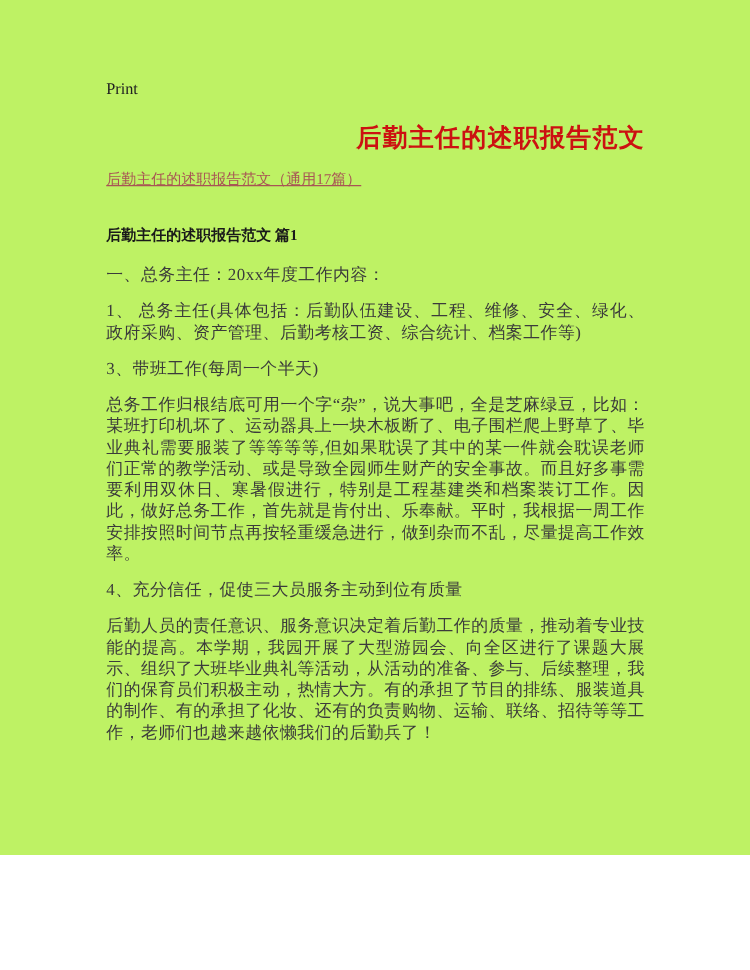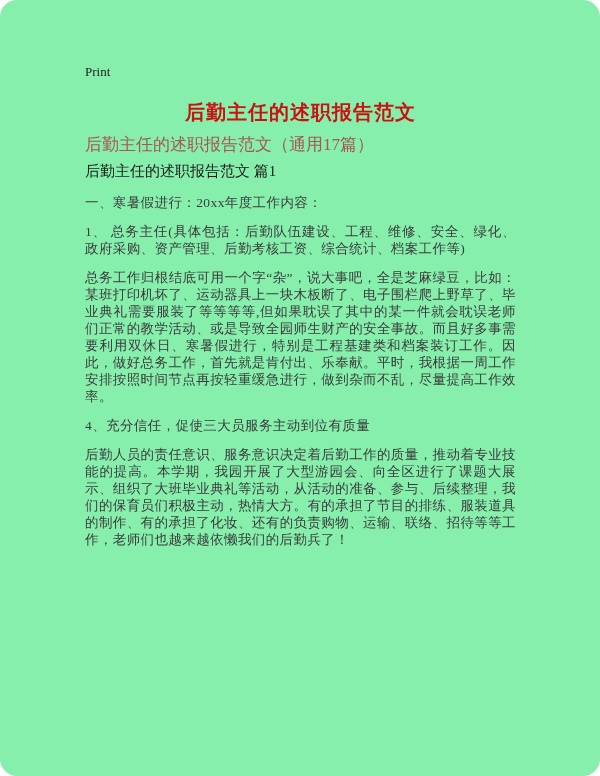--- a/index.html
+++ b/index.html
@@ -1,53 +1,53 @@
 <!DOCTYPE html>
 <html><head>
 <meta charset="utf-8">
 <style>
   * { margin: 0; padding: 0; box-sizing: border-box; }
   html, body { background: #ffffff; }
   .page {
     position: relative;
     width: 600px;
-    height: 776px;
-    background: #86efac;
+    height: 684px;
+    background: #bef264;
     overflow: hidden;
     font-family: "Liberation Serif", "DejaVu Serif", serif;
-    border-radius: 17px;
   }
   .content {
     padding: 62px 84px 0 85px;
   }
   .print-link {
     font-size: 13px;
     color: #222222;
     margin-bottom: 20px;
     display: inline-block;
     font-family: "Liberation Serif", "DejaVu Serif", serif;
   }
   .doc-title {
     font-size: 20px;
     font-weight: bold;
-    text-align: center;
+    text-align: right;
     color: #cc1111;
     letter-spacing: 1px;
     margin-bottom: 12px;
     line-height: 24px;
   }
   .doc-subtitle {
-    font-size: 17px;
+    font-size: 12px;
     color: #a85555;
-    margin-bottom: 10px;
+    margin-bottom: 28px;
     line-height: 17px;
+    text-decoration: underline;
   }
   .section-heading {
-    font-size: 15px;
-    font-weight: normal;
+    font-size: 12px;
+    font-weight: bold;
     color: #1a1a1a;
     margin-bottom: 14px;
     line-height: 17px;
   }
   .body-para {
     font-size: 13.5px;
     color: #3b3b3b;
     line-height: 17px;
     text-align: justify;
     letter-spacing: 0.4px;
@@ -61,20 +61,21 @@
   <div class="content">
 
     <span class="print-link">Print</span>
 
     <h1 class="doc-title">后勤主任的述职报告范文</h1>
 
     <div class="doc-subtitle">后勤主任的述职报告范文（通用17篇）</div>
 
     <h2 class="section-heading">后勤主任的述职报告范文 篇1</h2>
 
-    <p class="body-para">一、寒暑假进行：20xx年度工作内容：</p>
+    <p class="body-para">一、总务主任：20xx年度工作内容：</p>
     <p class="body-para">1、 总务主任(具体包括：后勤队伍建设、工程、维修、安全、绿化、政府采购、资产管理、后勤考核工资、综合统计、档案工作等)</p>
+    <p class="body-para">3、带班工作(每周一个半天)</p>
     <p class="body-para">总务工作归根结底可用一个字“杂”，说大事吧，全是芝麻绿豆，比如：某班打印机坏了、运动器具上一块木板断了、电子围栏爬上野草了、毕业典礼需要服装了等等等等,但如果耽误了其中的某一件就会耽误老师们正常的教学活动、或是导致全园师生财产的安全事故。而且好多事需要利用双休日、寒暑假进行，特别是工程基建类和档案装订工作。因此，做好总务工作，首先就是肯付出、乐奉献。平时，我根据一周工作安排按照时间节点再按轻重缓急进行，做到杂而不乱，尽量提高工作效率。</p>
     <p class="body-para">4、充分信任，促使三大员服务主动到位有质量</p>
     <p class="body-para">后勤人员的责任意识、服务意识决定着后勤工作的质量，推动着专业技能的提高。本学期，我园开展了大型游园会、向全区进行了课题大展示、组织了大班毕业典礼等活动，从活动的准备、参与、后续整理，我们的保育员们积极主动，热情大方。有的承担了节目的排练、服装道具的制作、有的承担了化妆、还有的负责购物、运输、联络、招待等等工作，老师们也越来越依懒我们的后勤兵了！</p>
 
   </div>
 </div>
 
 </body></html>

